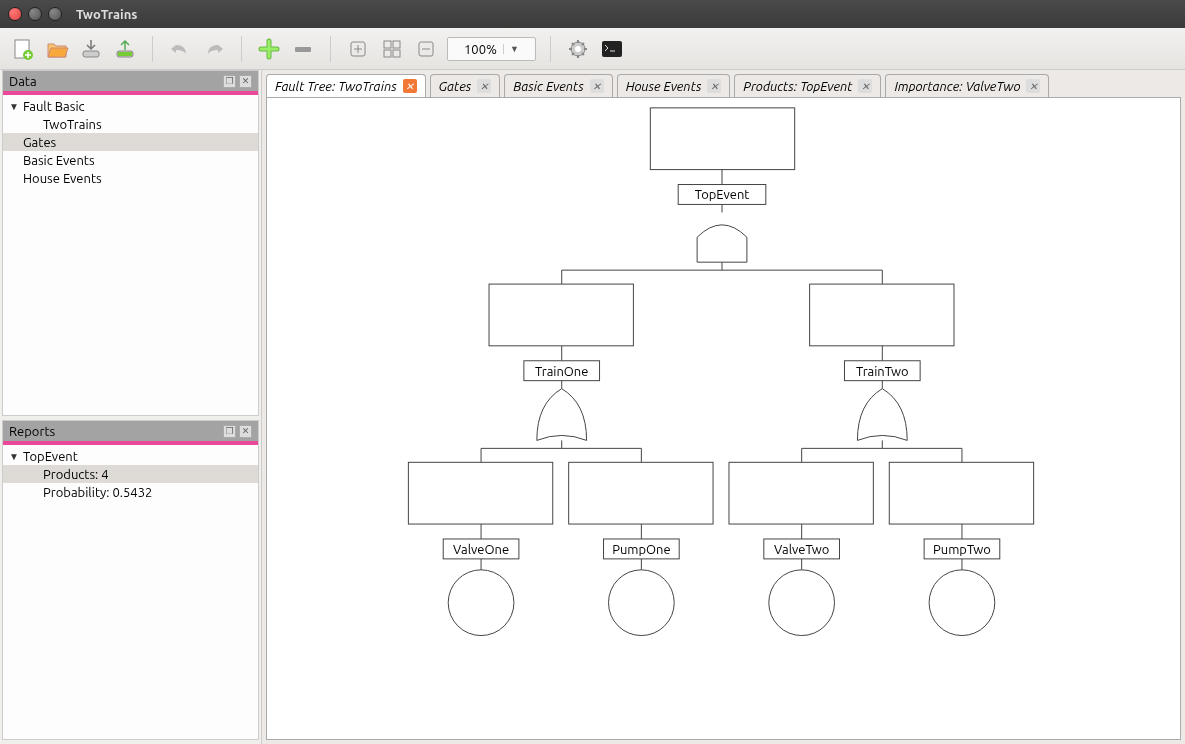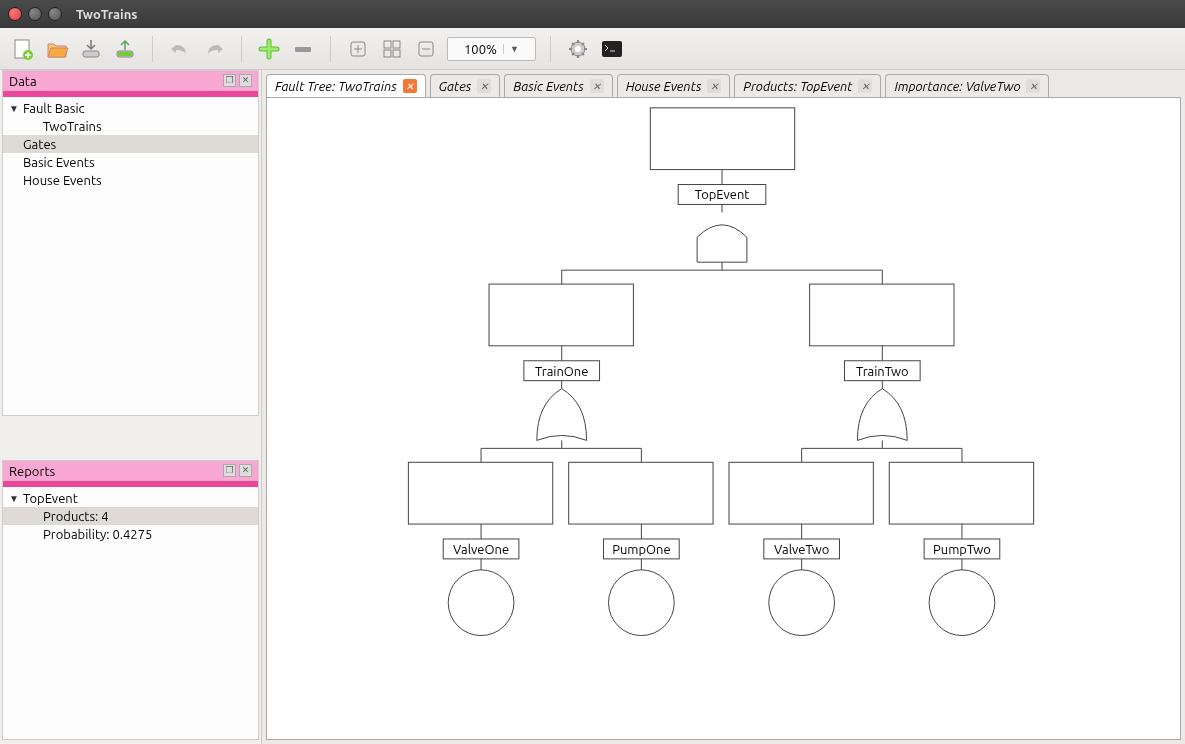--- a/index.html
+++ b/index.html
@@ -19,31 +19,31 @@
 .tb-sep { width: 1px; height: 26px; background: #ccc; margin: 0 4px; }
 .tb-icon { width: 26px; height: 26px; display: flex; align-items: center; justify-content: center; cursor: pointer; }
 .zoom-select { display: flex; align-items: center; border: 1px solid #bbb; background: #fafafa; border-radius: 2px; height: 24px; padding: 0 10px; }
 .zoom-select span { padding: 0 6px; }
 .zoom-arrow { border-left: 1px solid #ccc; padding: 0 4px; font-size: 9px; color: #555; }
 
 
 .main { display: flex; height: calc(100% - 70px); }
 .sidebar { width: 262px; background: #f0efec; border-right: 1px solid #ccc; display: flex; flex-direction: column; }
 .panel { border: 1px solid #ccc; margin: 0 2px 4px 2px; background: #fdfdfd; }
-.panel-header { background: #f9a8d4; padding: 3px 6px; font-size: 13px; display: flex; align-items: flex-start; justify-content: space-between; border-bottom: 6px solid #ec4899; }
+.panel-header { background: #a3a3a3; padding: 3px 6px; font-size: 13px; display: flex; align-items: flex-end; justify-content: space-between; border-bottom: 4px solid #ec4899; }
 .panel-header .header-icons { display: flex; gap: 3px; }
 .header-icons .hi { width: 13px; height: 13px; background: #ddd; border: 1px solid #aaa; font-size: 9px; text-align: center; line-height: 11px; color: #666; }
 .tree { padding: 2px 0; }
 .tree-item { padding: 2px 6px; cursor: pointer; display: flex; align-items: center; }
 .tree-item.selected { background: #dedbd7; }
 .tree-item.indent1 { padding-left: 20px; }
 .tree-item.indent2 { padding-left: 40px; }
 .tree-toggle { font-size: 10px; margin-right: 4px; color: #333; }
 .panel.data { flex: 0 0 346px; }
-.panel.reports { flex: 1; margin-top: 40px; }
+.panel.reports { flex: 1; }
 
 
 .content { flex: 1; display: flex; flex-direction: column; background: #ece9e6; }
 .tabs { display: flex; padding: 4px 4px 0 4px; gap: 4px; font-style: italic; }
 .tab { background: #ece9e6; border: 1px solid #aaa; border-bottom: none; border-radius: 4px 4px 0 0; padding: 4px 8px; display: flex; align-items: center; gap: 6px; font-size: 13px; cursor: pointer; }
 .tab.active { background: #fff; }
 .tab-close { width: 14px; height: 14px; display: flex; align-items: center; justify-content: center; border-radius: 2px; font-size: 10px; }
 .tab-close.orange { background: #f27935; color: #fff; }
 .tab-close.gray { background: #ddd; color: #666; }
 .canvas { flex: 1; background: #fff; border: 1px solid #aaa; margin: 0 4px 4px 4px; position: relative; overflow: hidden; }
@@ -211,21 +211,21 @@
       </div>
       <div class="tree" id="reports-tree">
           <div class="tree-item indent0">
             <span class="tree-toggle">▼</span>
             <span>TopEvent</span>
           </div>
           <div class="tree-item indent2 selected">
             <span>Products: 4</span>
           </div>
           <div class="tree-item indent2">
-            <span>Probability: 0.4275</span>
+            <span>Probability: 0.5432</span>
           </div>
         </div>
     </div>
   </div>
 
   <div class="content">
     <div class="tabs" id="tabs">
         <div class="tab active">
           <span>Fault Tree: TwoTrains</span>
           <span class="tab-close orange">✕</span>

